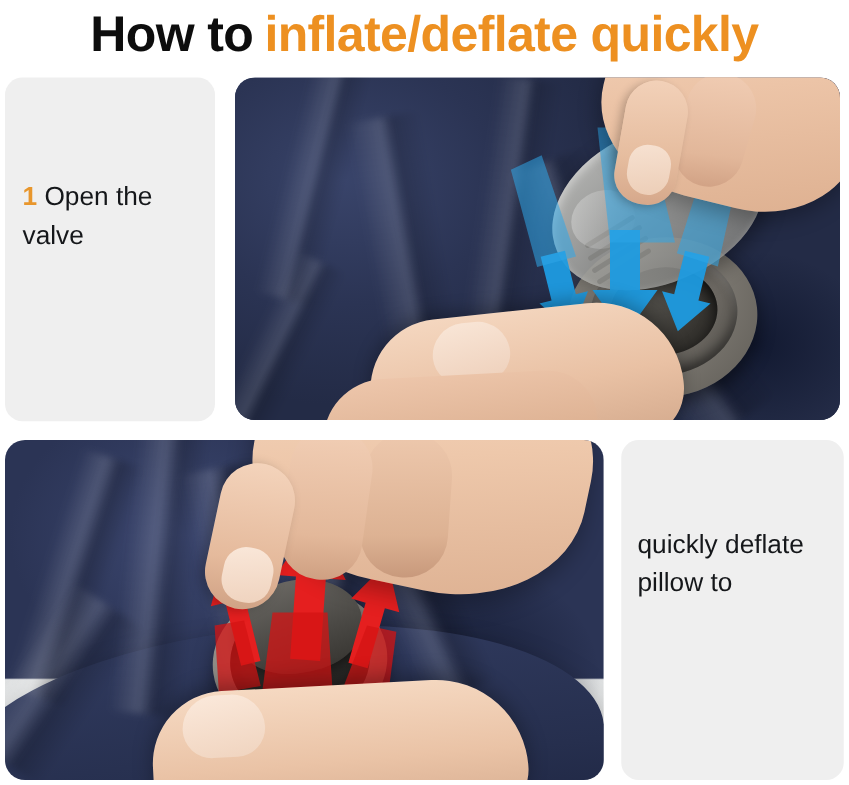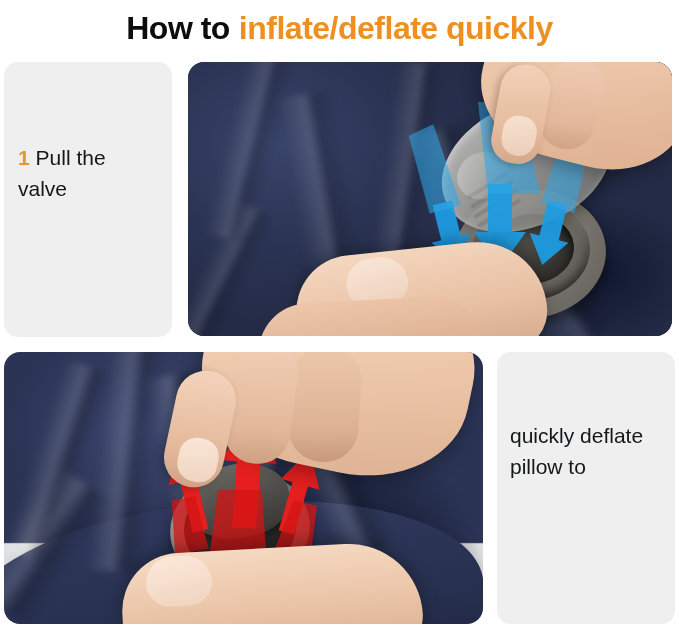--- a/index.html
+++ b/index.html
@@ -21,21 +21,21 @@
     left: 0;
     top: 0;
     width: 679px;
     height: 56px;
     display: flex;
     align-items: center;
     justify-content: center;
     white-space: nowrap;
   }
   #title-bar .t {
-    font-size: 32px;
+    font-size: 40px;
     font-weight: bold;
     letter-spacing: -0.5px;
     line-height: 1;
   }
   .t-black { color: #0d0d0d; }
   .t-orange { color: #ED9021; }
   .t-gap { display: inline-block; width: 9px; }
 
   
   .gray-panel {
@@ -354,21 +354,21 @@
 <div id="title-bar">
   <span class="t">
     <span class="t-black">How to</span><span class="t-gap"></span><span class="t-orange">inflate/deflate quickly</span>
   </span>
 </div>
 
 <div class="gray-panel" id="panel-inflate-text"></div>
 <div class="steps" id="steps-inflate">
   <div class="line">
     <span class="num">1</span>
-    <span>Pull the</span>
+    <span>Open the</span>
   </div>
   <div class="line">valve</div>
 </div>
 
 <div class="photo" id="photo-inflate">
   <div class="bg"></div>
   <div class="crease" id="c1"></div>
   <div class="crease" id="c2"></div>
   <div class="crease" id="c3"></div>
   <div class="crease" id="c4"></div>

